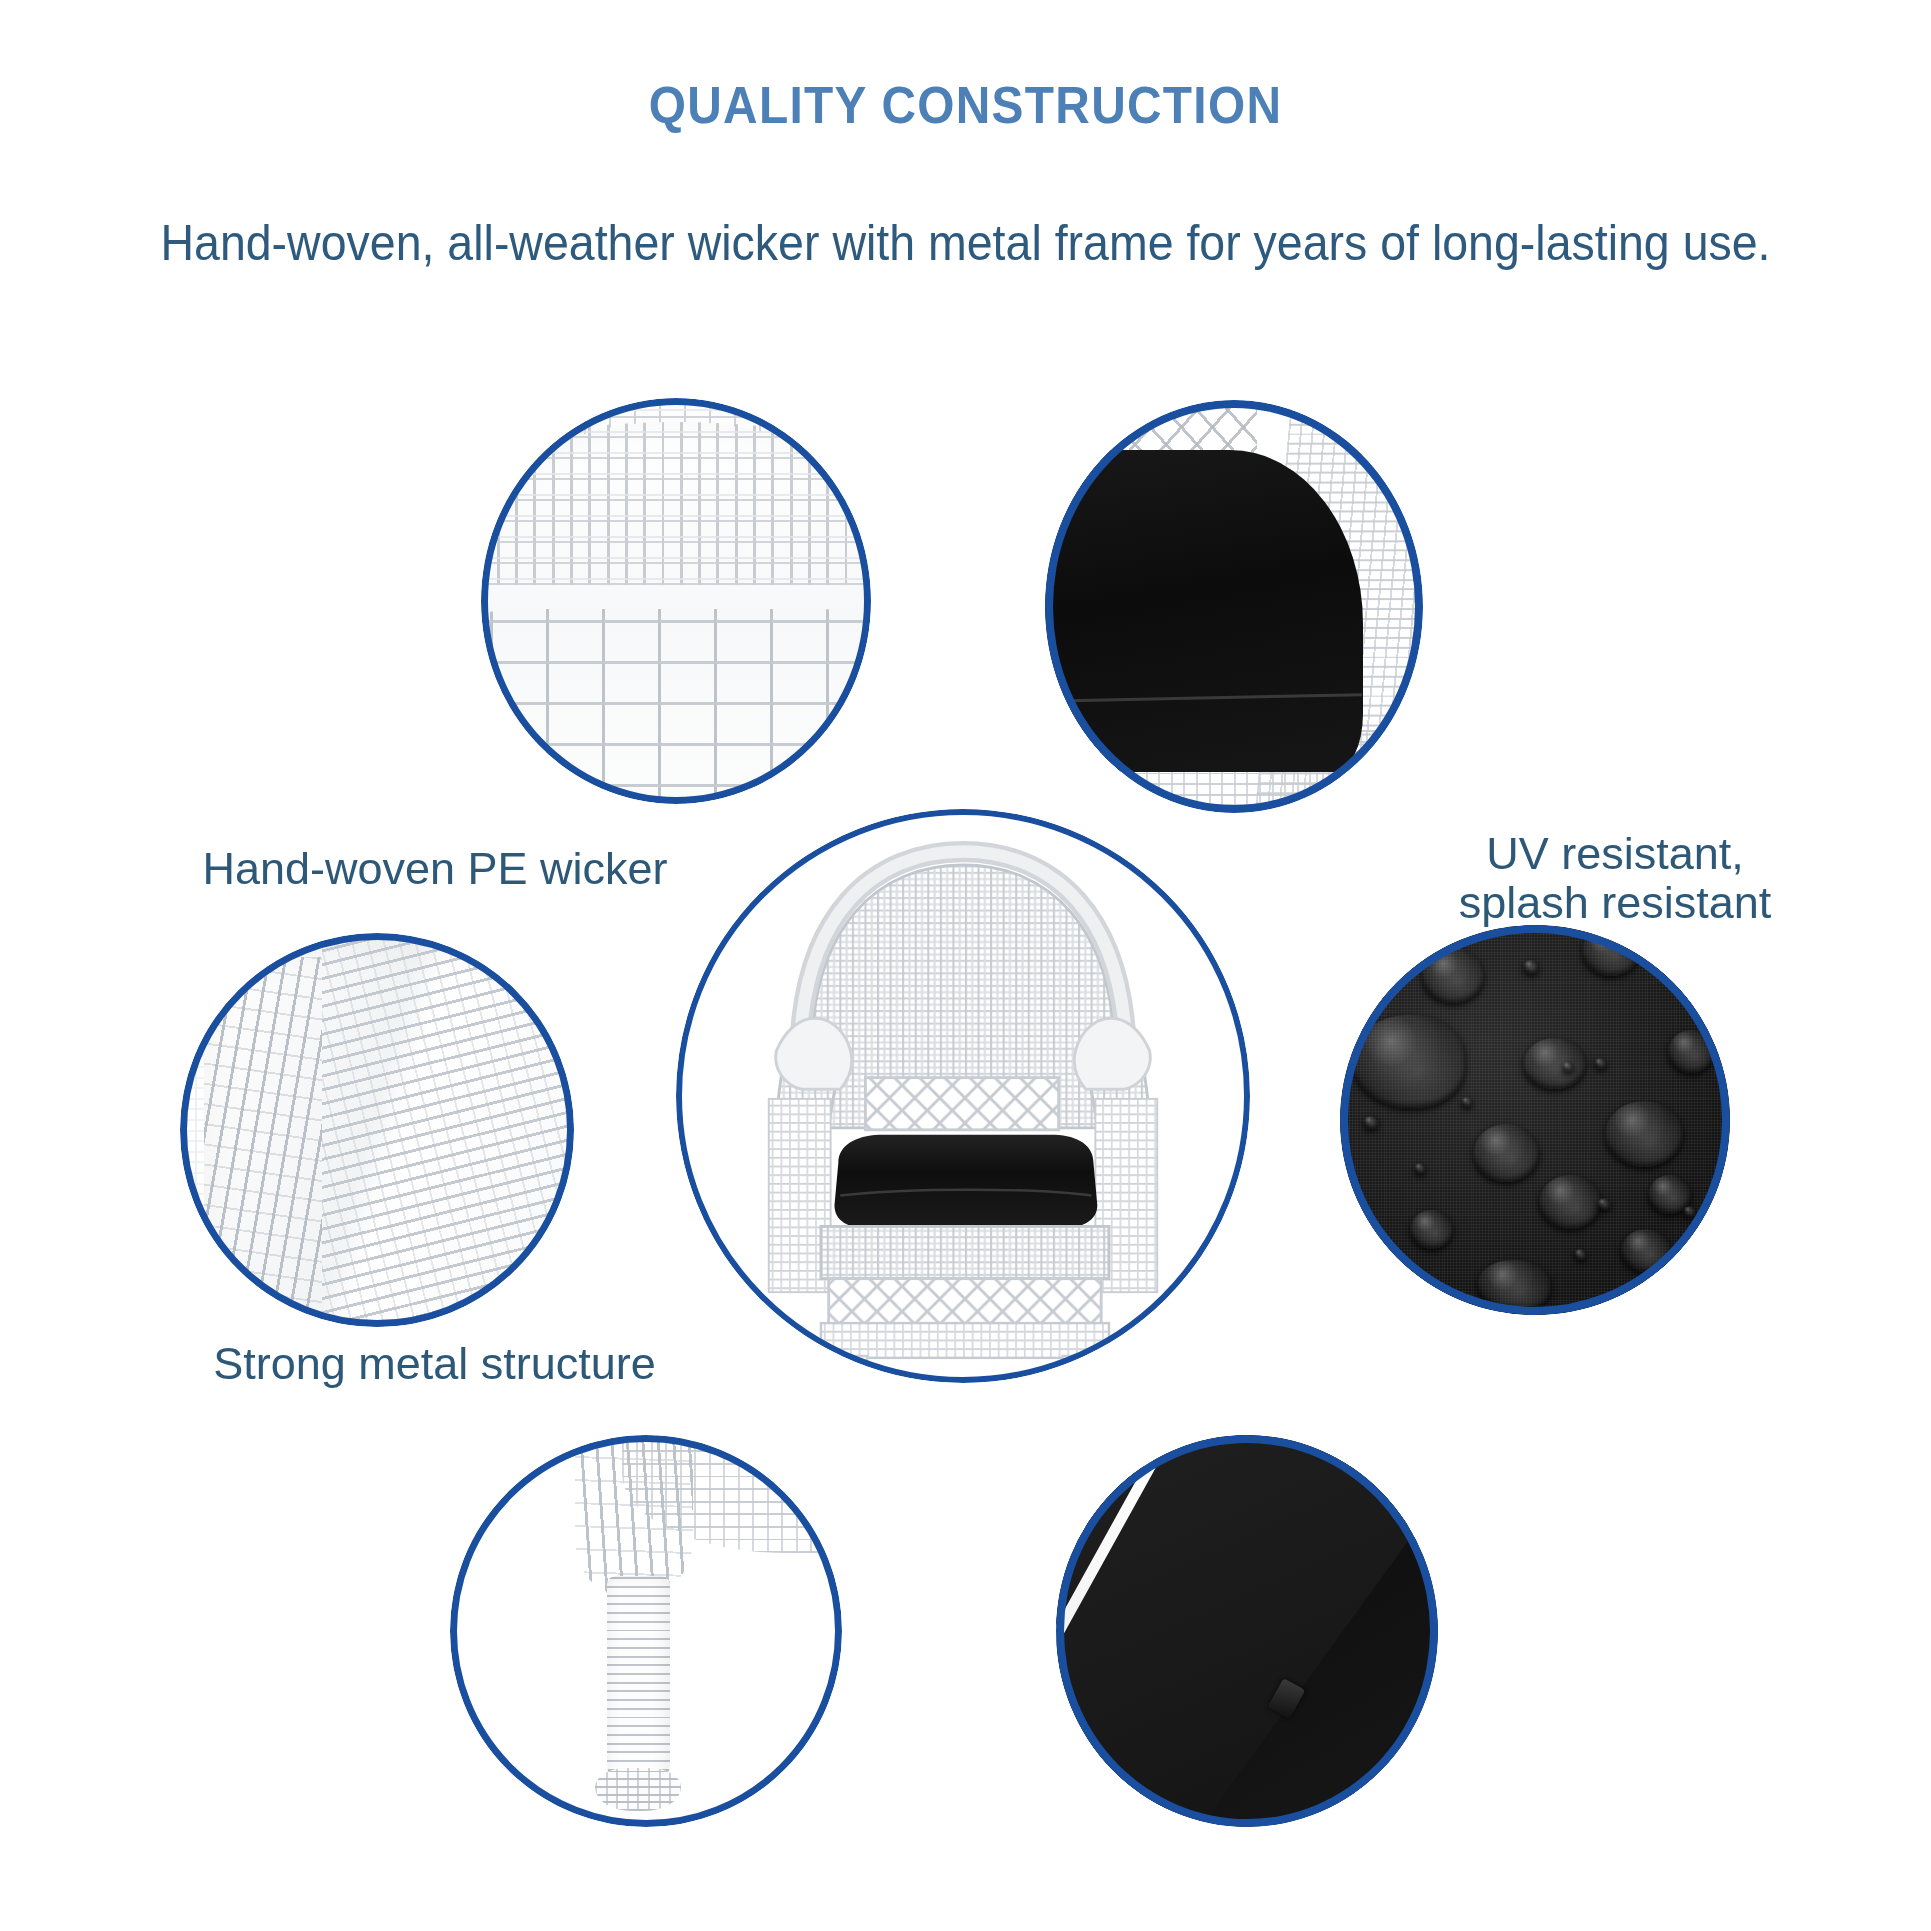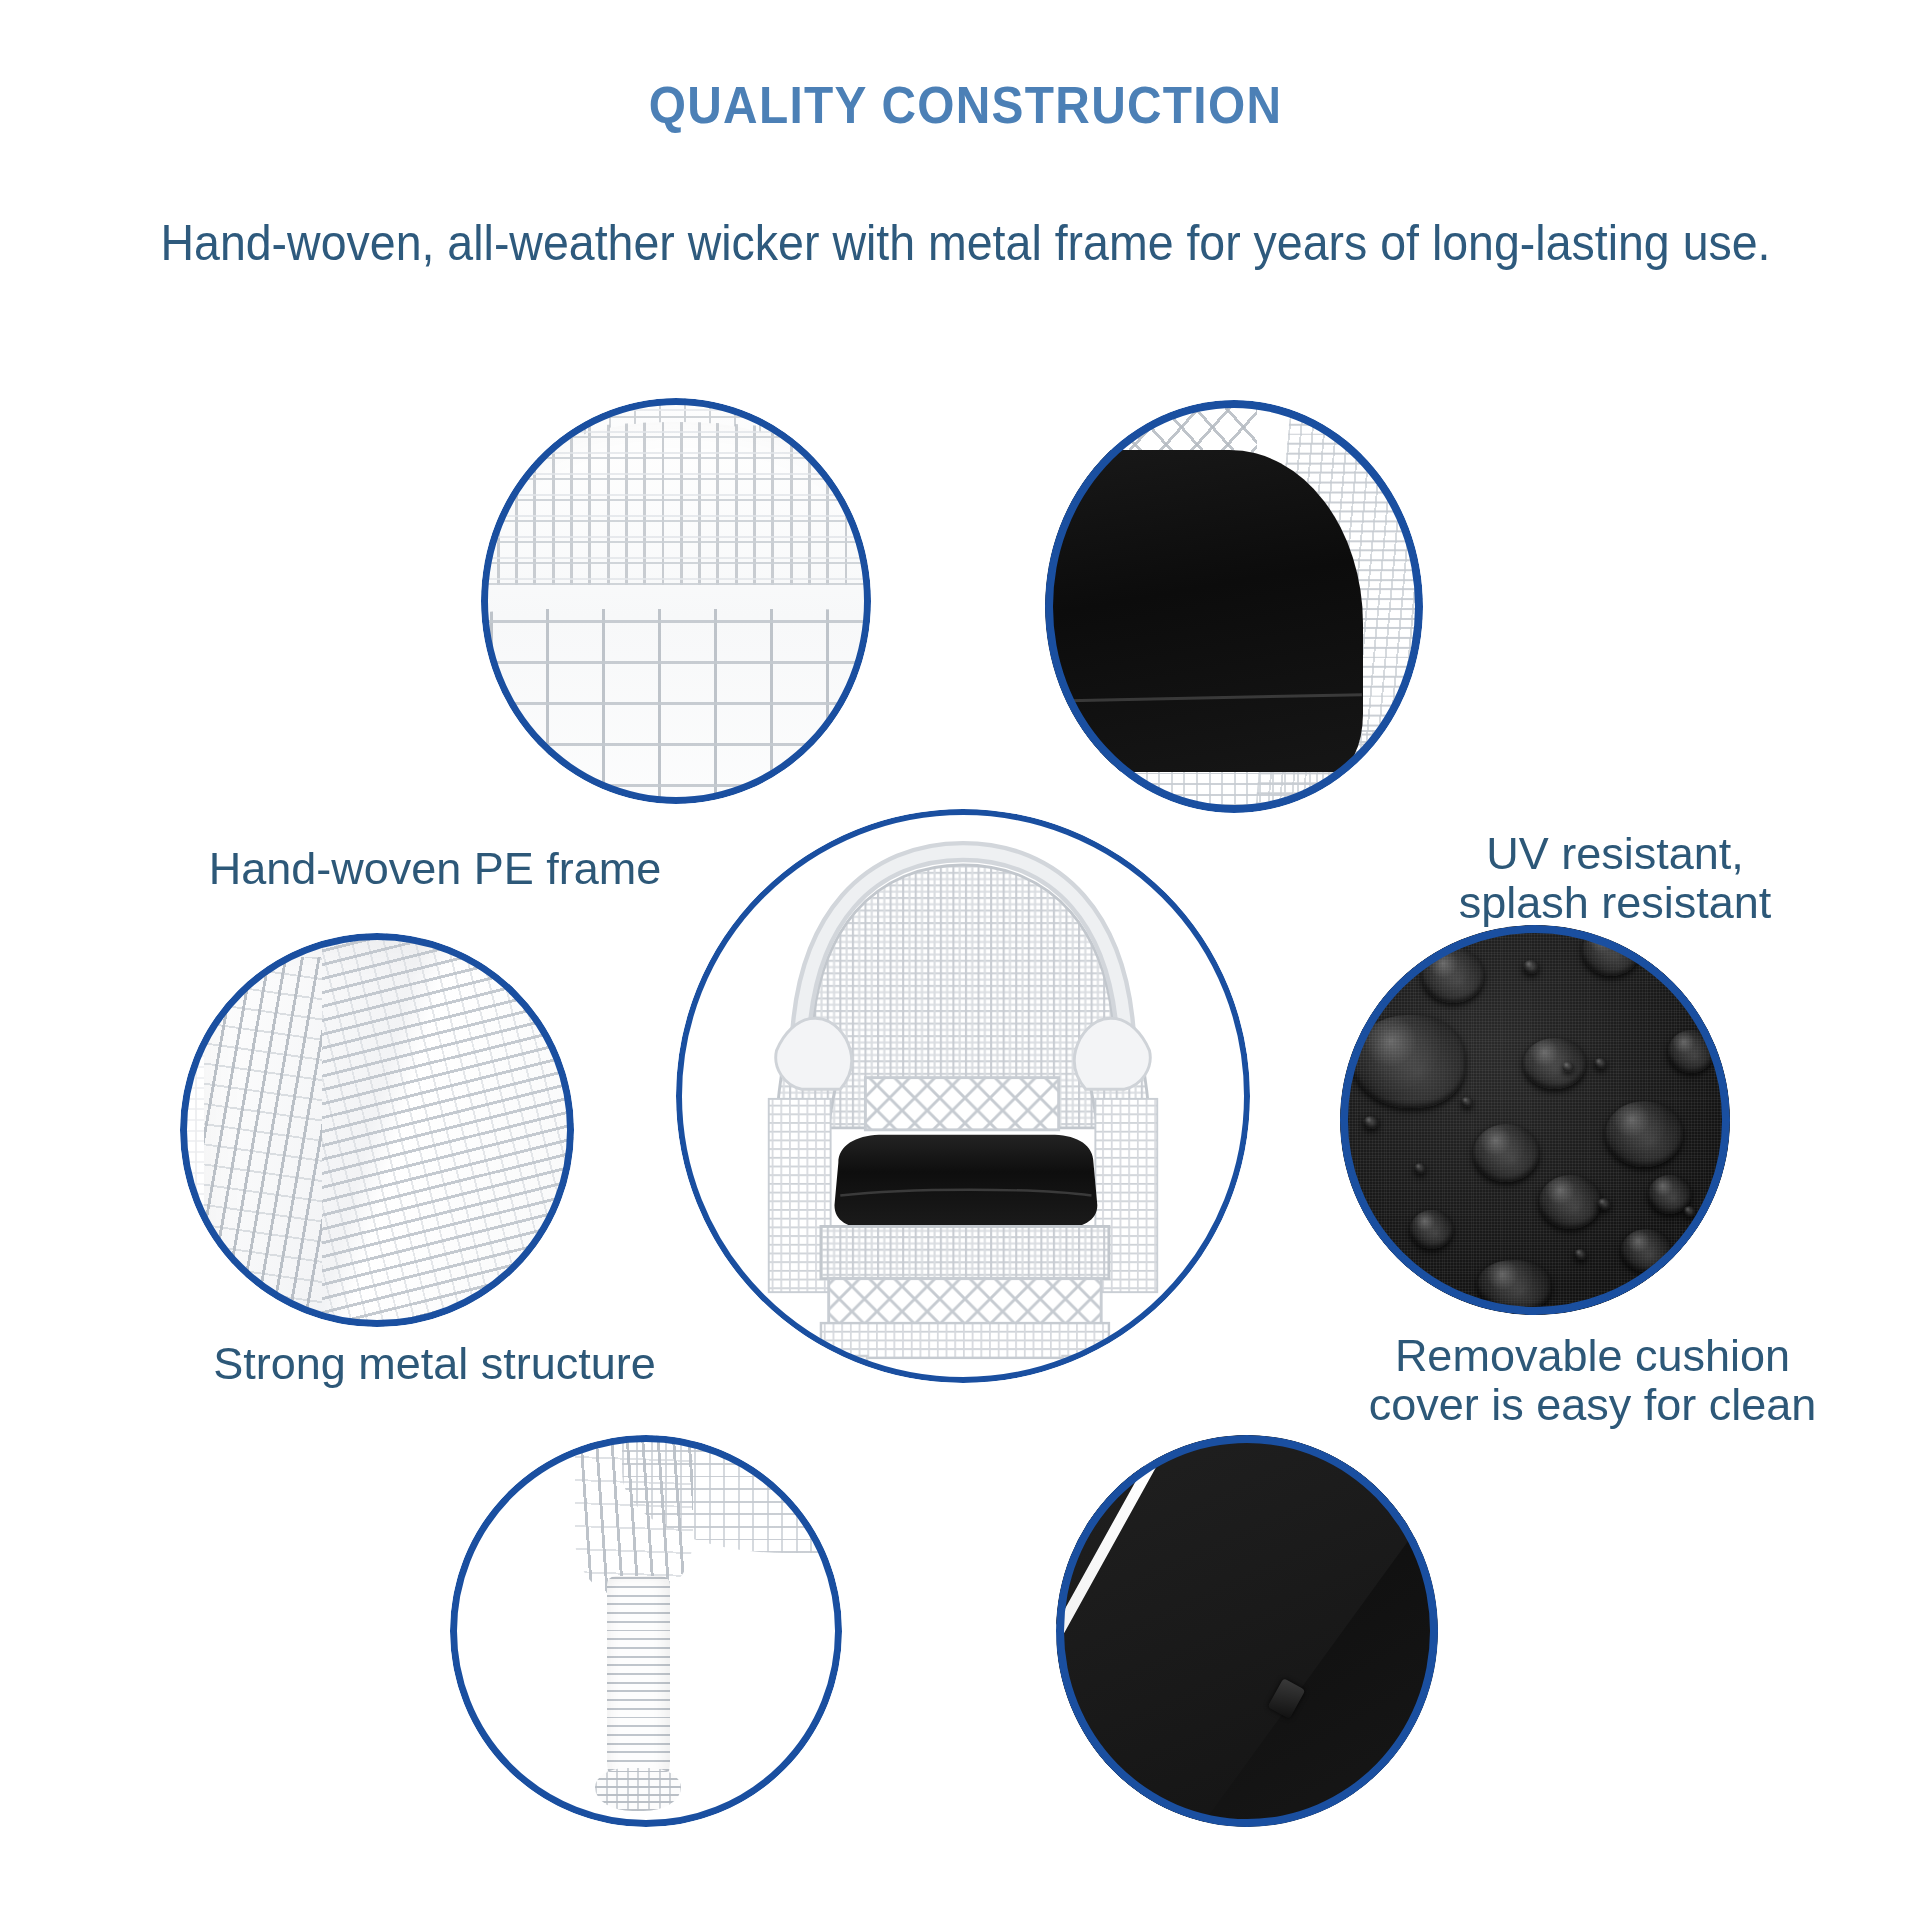--- a/index.html
+++ b/index.html
@@ -430,24 +430,22 @@
         <rect x="158" y="486" width="282" height="48" fill="url(#lat)" stroke="#c8cdd3" stroke-width="3"></rect>
         <rect x="150" y="532" width="298" height="36" fill="url(#wk2)" stroke="#c6cbd1" stroke-width="2.5"></rect>
 
         <path d="M168 566 C166 586 164 606 164 620 L196 620 C196 604 196 586 198 566 Z" fill="#f6f7f8" stroke="#ccd0d5" stroke-width="2.5"></path>
         <path d="M400 566 C402 586 404 606 404 620 L436 620 C436 604 434 586 432 566 Z" fill="#f6f7f8" stroke="#ccd0d5" stroke-width="2.5"></path>
       </svg>
     </div>
     <div class="ring" style="border:6.8px solid #1a4fa0;"></div>
   </div>
 
-  <div class="caption" style="left:126px; top:845px; width:618px;">Hand-woven PE frame</div>
+  <div class="caption" style="left:126px; top:845px; width:618px;">Hand-woven PE wicker</div>
 
   <div class="caption" style="left:1388px; top:830px; width:454px; text-align:center;">UV resistant,
 splash resistant</div>
 
   <div class="caption" style="left:106px; top:1340px; width:657px;">Strong metal structure</div>
 
-  <div class="caption" style="left:1332px; top:1332px; width:521px;">Removable cushion
-cover is easy for clean</div>
 
 </div>
 
 
 </body></html>

